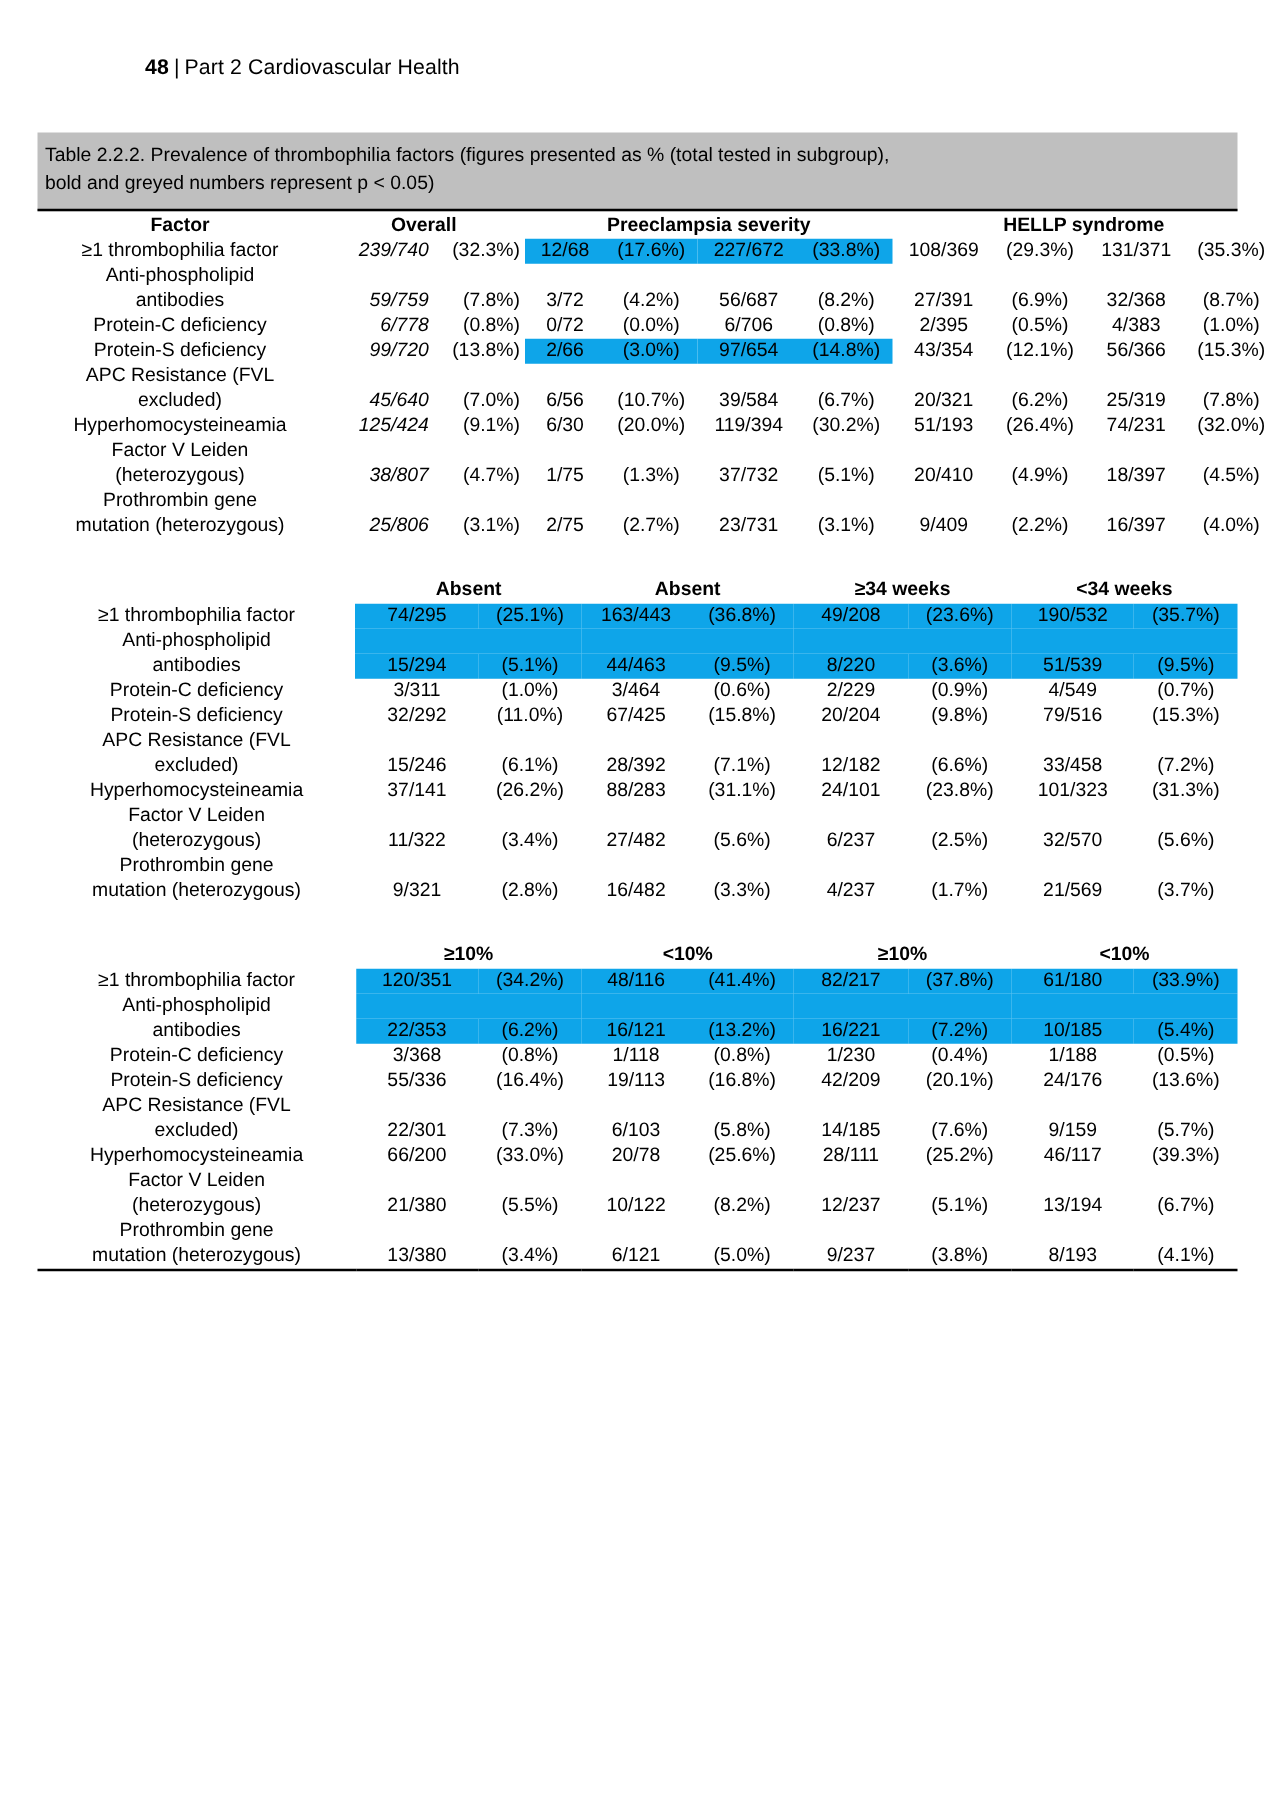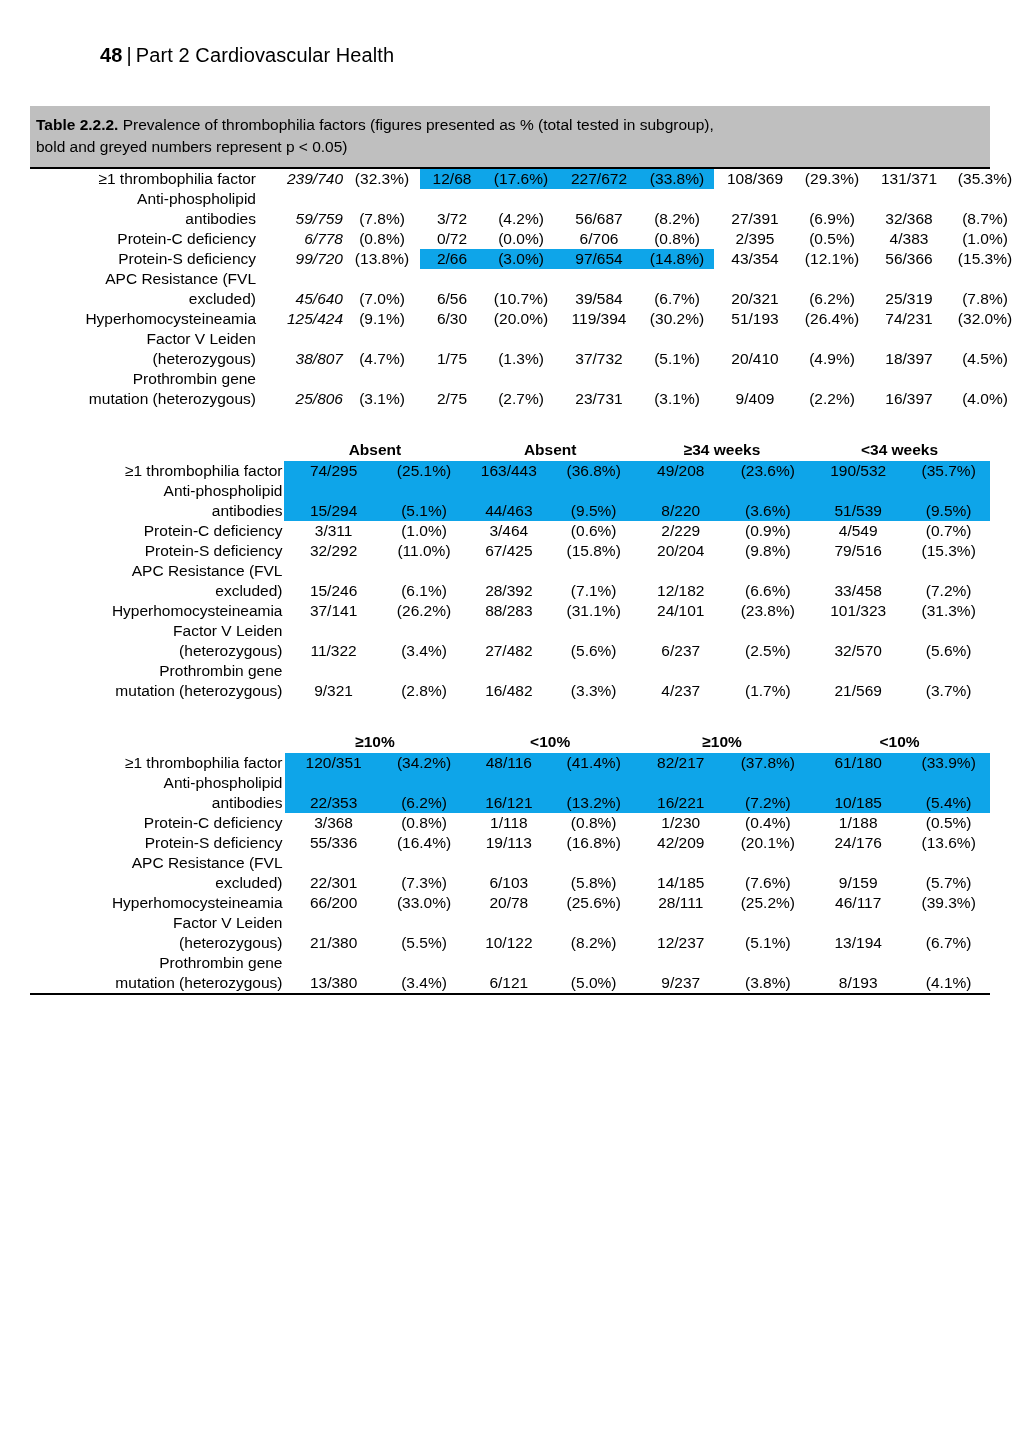--- a/index.html
+++ b/index.html
@@ -18,22 +18,22 @@
   .page {
     position: relative;
     width: 1020px;
     height: 1440px;
     box-sizing: border-box;
     padding: 0;
   }
   .header {
     position: absolute;
     top: 44px;
-    left: 100px;
-    font-size: 20px;
+    left: 116px;
+    font-size: 17px;
     letter-spacing: 0.1px;
   }
   .header .pagenum {
     font-weight: bold;
   }
   .header .sep {
     padding: 0 4px;
   }
   .table-wrap {
     position: absolute;
@@ -42,21 +42,21 @@
     width: 960px;
   }
   .caption {
     background: #bfbfbf;
     padding: 8px 6px 8px 6px;
     font-size: 15.5px;
     line-height: 1.45;
     border-bottom: 2.5px solid #000;
   }
   .caption b {
-    font-weight: bold;
+    font-weight: normal;
   }
   table {
     border-collapse: collapse;
     width: 100%;
     font-size: 15.5px;
     table-layout: fixed;
   }
   td, th {
     padding: 1px 2px;
     vertical-align: bottom;
@@ -76,30 +76,30 @@
     text-align: center;
     font-weight: bold;
     padding-top: 0px;
     padding-bottom: 2px;
   }
   .factor-head {
     text-align: left;
     font-weight: bold;
   }
   .lbl {
-    text-align: right;
+    text-align: center;
     padding-left: 2px;
   }
   .num {
     text-align: right;
     padding-right: 3px;
     font-style: italic;
   }
   .pct {
-    text-align: center;
+    text-align: right;
     padding-right: 4px;
   }
   .numc {
     text-align: center;
   }
   .pctc {
     text-align: center;
   }
   .shade {
     background: #0ea5e9;
@@ -138,20 +138,26 @@
         <col style="width:64px">
           <col style="width:74px">
         <col style="width:82px">
           <col style="width:74px">
         <col style="width:82px">
           <col style="width:72px">
         <col style="width:82px">
           <col style="width:70px">
       </colgroup>
       <tbody>
+          <tr class="grouphdr">
+        <td class="factor-head">Factor</td>
+        <td colspan="2">Overall</td>
+        <td colspan="4">Preeclampsia severity</td>
+        <td colspan="4">HELLP syndrome</td>
+      </tr>
 
       <tr>
         <td class="lbl">≥1 thrombophilia factor</td>
         <td class="num">239/740</td>
         <td class="pct">(32.3%)</td>
         <td class="numc shade">12/68</td>
         <td class="pctc shade">(17.6%)</td>
         <td class="numc shade">227/672</td>
         <td class="pctc shade">(33.8%)</td>
         <td class="numc">108/369</td>

